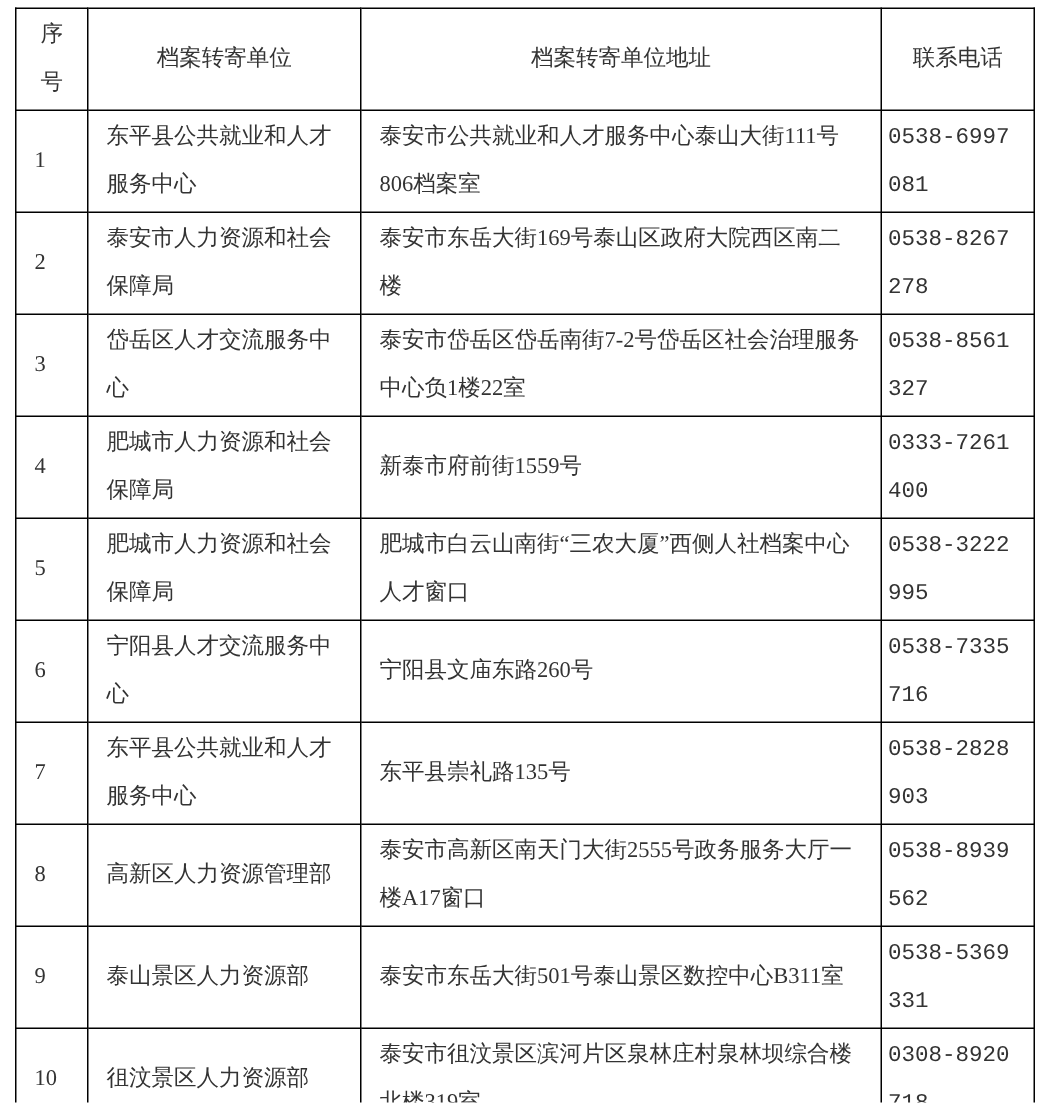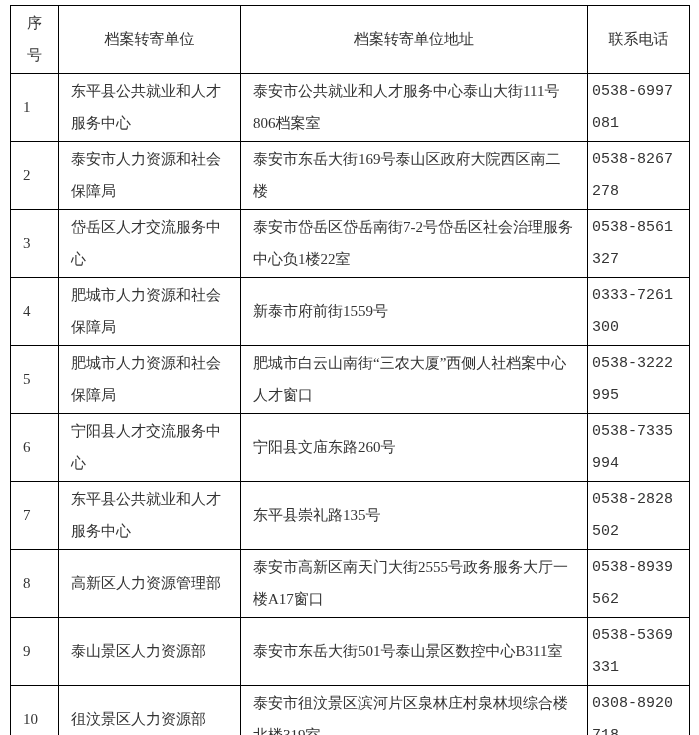--- a/index.html
+++ b/index.html
@@ -89,48 +89,48 @@
             <span class="phone-line">0538-8561</span>
             <span class="phone-line">327</span>
           </td>
         </tr>
         <tr>
           <td class="cell-no">4</td>
           <td class="cell-unit">肥城市人力资源和社会保障局</td>
           <td class="cell-address">新泰市府前街1559号</td>
           <td class="cell-phone">
             <span class="phone-line">0333-7261</span>
-            <span class="phone-line">300</span>
+            <span class="phone-line">400</span>
           </td>
         </tr>
         <tr>
           <td class="cell-no">5</td>
           <td class="cell-unit">肥城市人力资源和社会保障局</td>
           <td class="cell-address">肥城市白云山南街“三农大厦”西侧人社档案中心人才窗口</td>
           <td class="cell-phone">
             <span class="phone-line">0538-3222</span>
             <span class="phone-line">995</span>
           </td>
         </tr>
         <tr>
           <td class="cell-no">6</td>
           <td class="cell-unit">宁阳县人才交流服务中心</td>
           <td class="cell-address">宁阳县文庙东路260号</td>
           <td class="cell-phone">
             <span class="phone-line">0538-7335</span>
-            <span class="phone-line">994</span>
+            <span class="phone-line">716</span>
           </td>
         </tr>
         <tr>
           <td class="cell-no">7</td>
           <td class="cell-unit">东平县公共就业和人才服务中心</td>
           <td class="cell-address">东平县崇礼路135号</td>
           <td class="cell-phone">
             <span class="phone-line">0538-2828</span>
-            <span class="phone-line">502</span>
+            <span class="phone-line">903</span>
           </td>
         </tr>
         <tr>
           <td class="cell-no">8</td>
           <td class="cell-unit">高新区人力资源管理部</td>
           <td class="cell-address">泰安市高新区南天门大街2555号政务服务大厅一楼A17窗口</td>
           <td class="cell-phone">
             <span class="phone-line">0538-8939</span>
             <span class="phone-line">562</span>
           </td>

